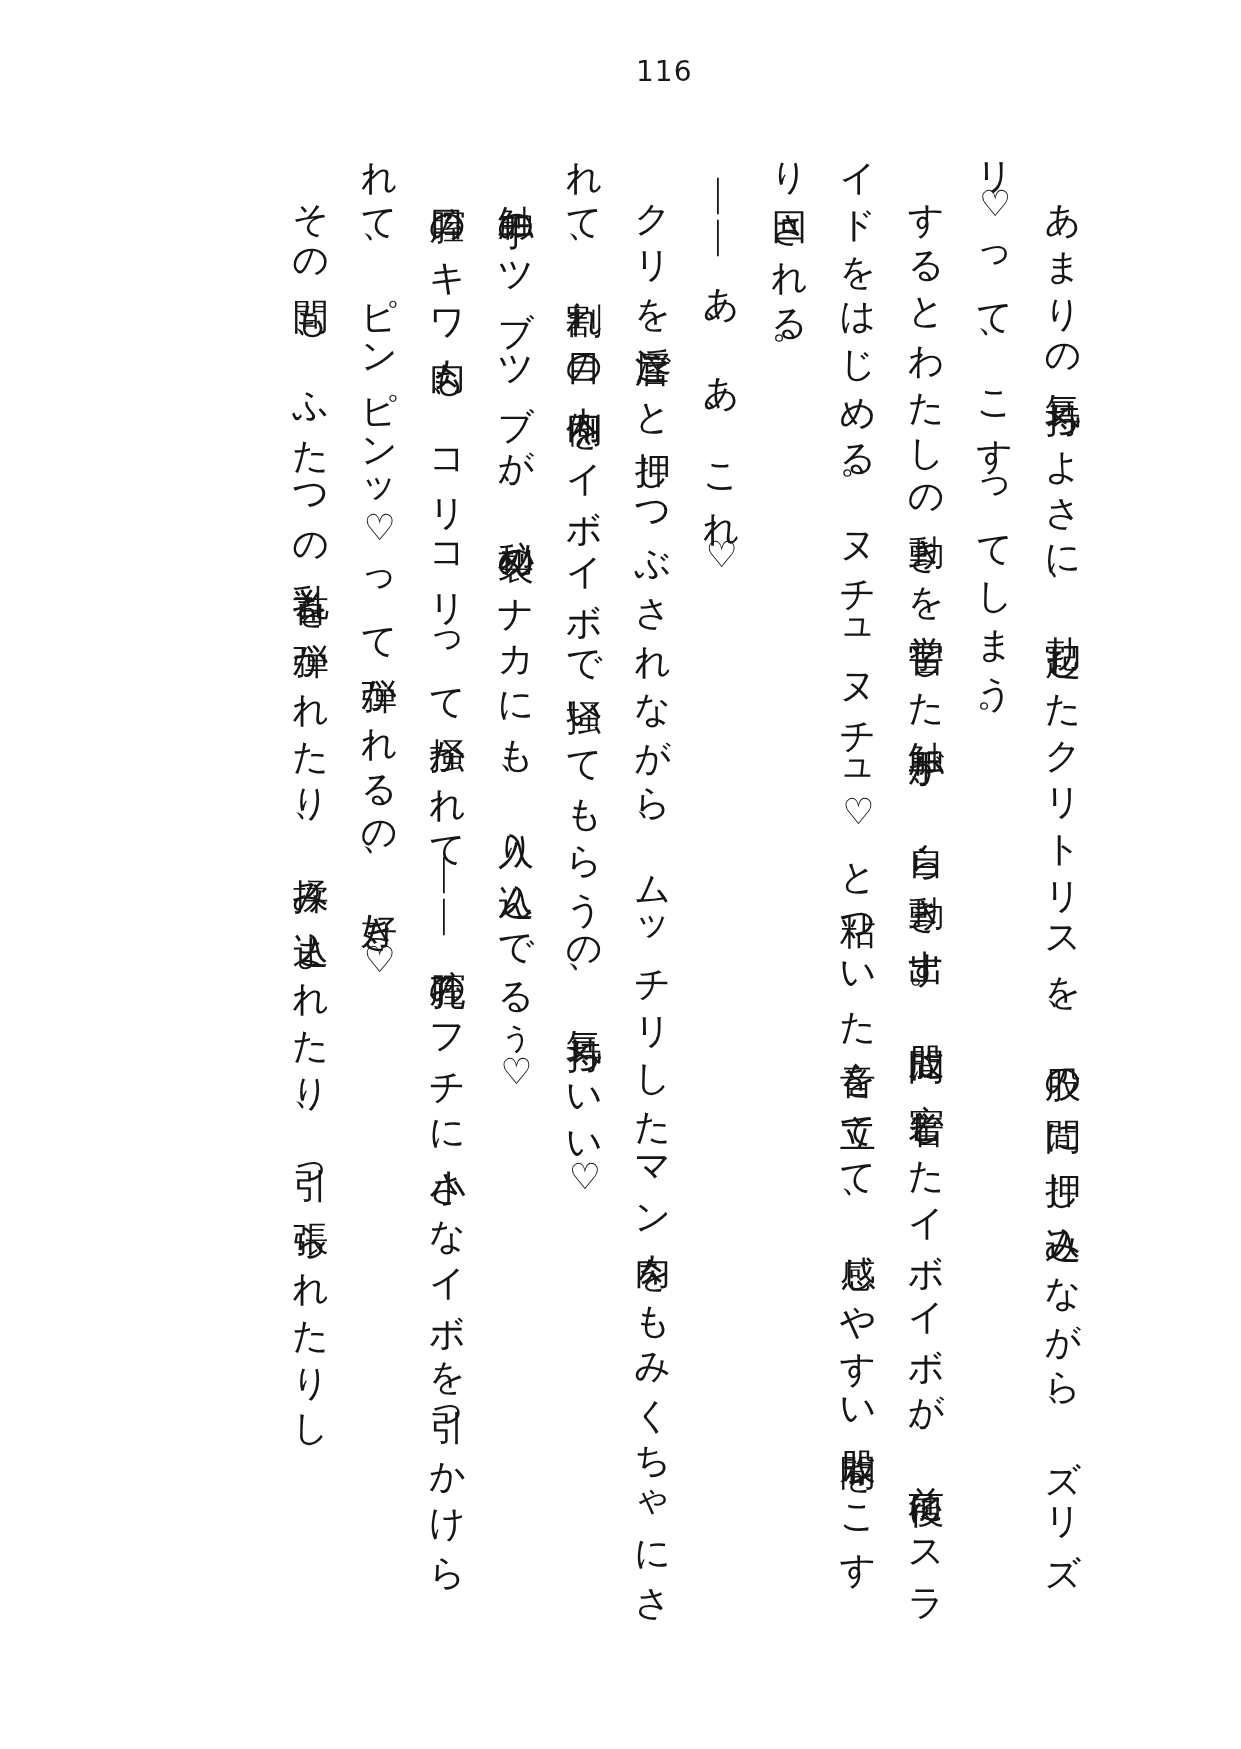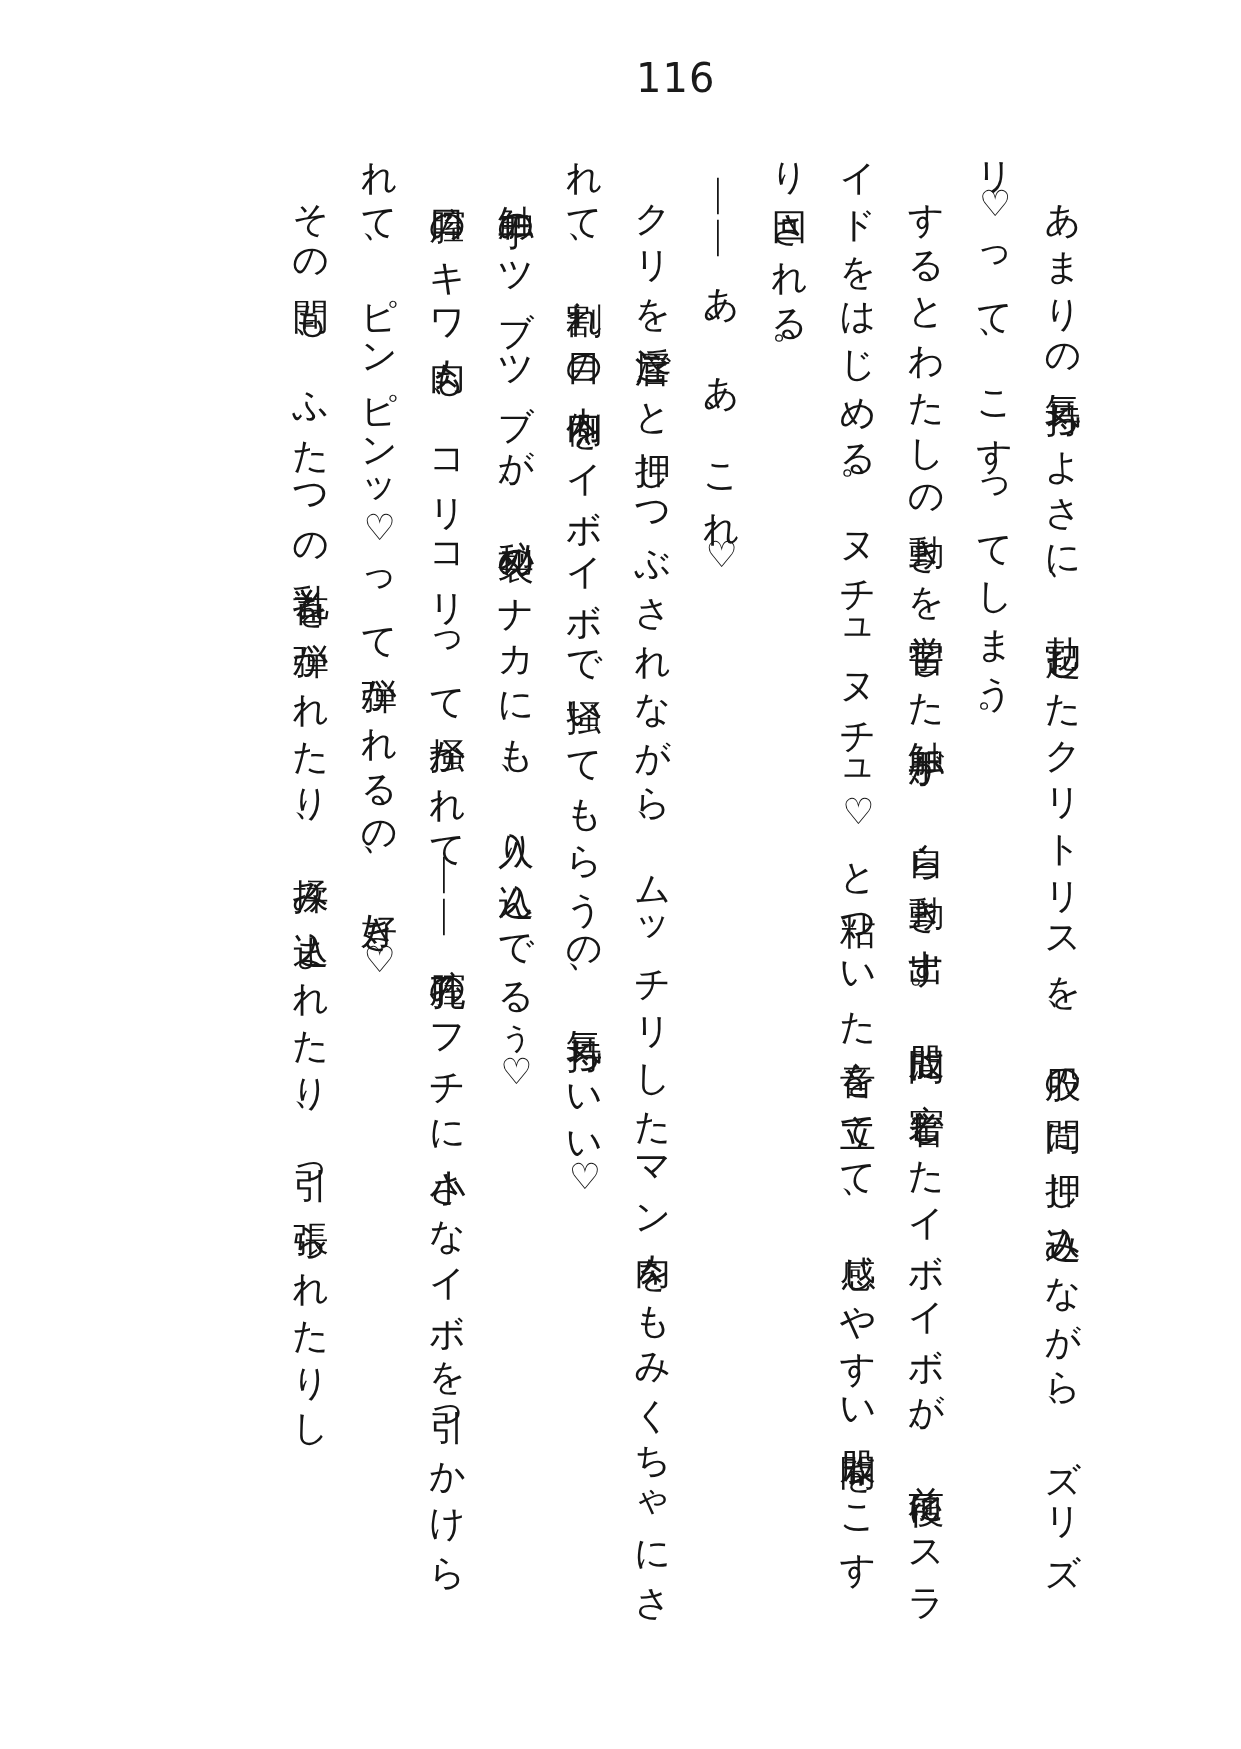--- a/index.html
+++ b/index.html
@@ -12,21 +12,21 @@
     height: 1749px;
     background: #ffffff;
     overflow: hidden;
     font-family: "Liberation Serif", "DejaVu Serif", serif;
   }
   .page-number {
     position: absolute;
     top: 58px;
     left: 636px;
     font-family: "DejaVu Sans", sans-serif;
-    font-size: 40px;
+    font-size: 28px;
     line-height: 1;
     letter-spacing: 1px;
     color: #1a1a1a;
   }
   .text-block {
     position: absolute;
     top: 136px;
     right: 144px;
     height: 1480px;
     writing-mode: vertical-rl;

